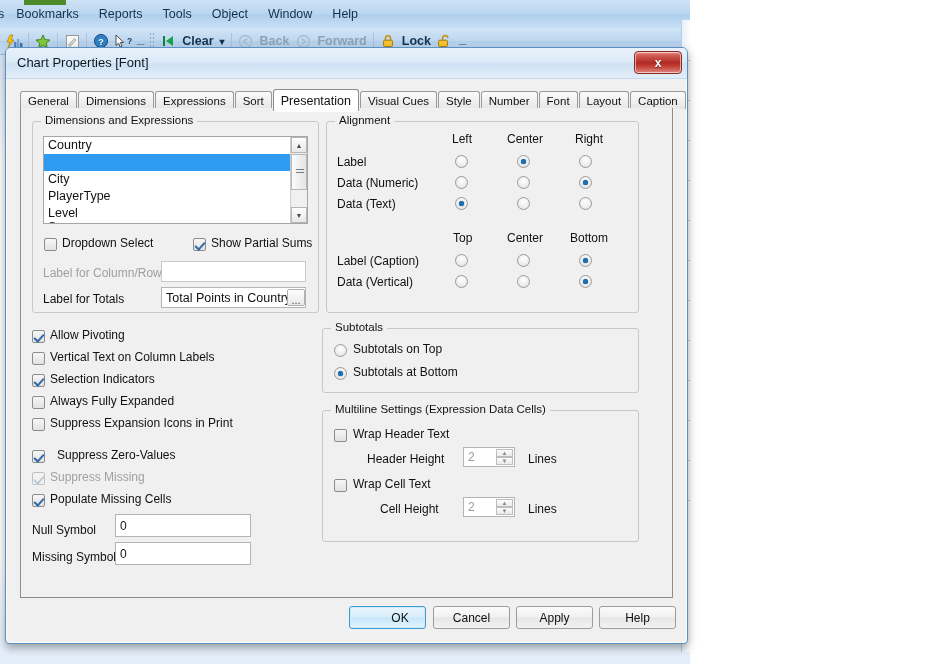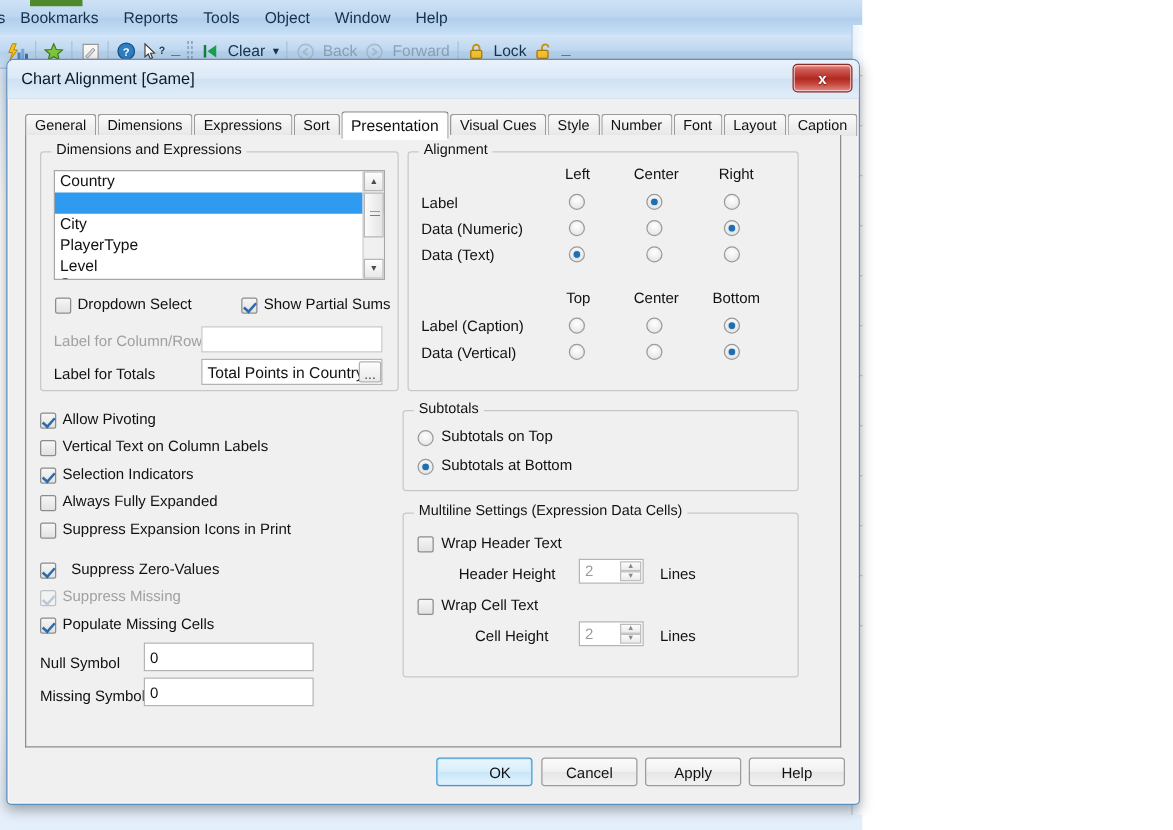--- a/index.html
+++ b/index.html
@@ -22,22 +22,22 @@
   .toolbar{
     position:absolute;left:0;top:28px;width:690px;height:26px;
     background:linear-gradient(to bottom,#d3e5f7 0%,#bdd6ef 50%,#b2cfea 52%,#cfe3f7 100%);
     border-bottom:1px solid #9dbbd8;display:flex;align-items:center;
   }
   .tb-ico{width:22px;height:22px;display:flex;align-items:center;justify-content:center;font-size:13px;line-height:1;}
   .tb-sep{width:1px;height:17px;background:#a8c2da;margin:0 3px;}
   .tb-dots{width:6px;height:18px;margin:0 2px;
      background-image:radial-gradient(#8ba9c4 40%,transparent 42%);
      background-size:3px 4px;}
-  .tb-text{font-size:12.5px;color:#17324f;font-weight:normal;padding:0 3px;white-space:nowrap;}
-  .tb-text.dim{color:#8ba2b8;font-weight:normal;text-align:center;}
+  .tb-text{font-size:12.5px;color:#17324f;font-weight:bold;padding:0 3px;white-space:nowrap;}
+  .tb-text.dim{color:#8ba2b8;font-weight:bold;text-align:center;}
   .tb-min{font-size:13px;color:#2a4a68;padding:0 3px 6px 3px;font-weight:bold;}
   .bg-fill{position:absolute;left:0;top:54px;width:690px;height:610px;
      background:linear-gradient(to bottom,#dbe9f8 0%,#eaf2fb 6%,#ffffff 18%,#ffffff 82%,#e3eefb 100%);}
   .bg-chart-ghost{position:absolute;left:150px;top:56px;width:470px;height:40px;opacity:.45;}
   .bg-chart-ghost span{position:absolute;bottom:0;width:7px;background:#8fb8d8;border-radius:1px;}
   .right-strip{position:absolute;left:681px;top:20px;width:9px;height:632px;
      background:linear-gradient(to right,#e8f0f9,#ffffff);border-left:1px solid #b9cee2;}
   .right-strip i{position:absolute;left:0;width:9px;height:1px;background:#c2d4e4;}
 
   
@@ -274,21 +274,21 @@
     <i style="top:360px"></i>
       <i style="top:400px"></i>
       <i style="top:440px"></i>
       <i style="top:480px"></i>
   </div>
 </div>
 
 <div id="dialog">
 
   <div class="titlebar">
-    <div class="title-text">Chart Alignment [Game]</div>
+    <div class="title-text">Chart Properties [Font]</div>
     <div class="close-btn">x</div>
   </div>
 
   <div class="dlg-body">
 
     <div class="tabstrip">
       <div class="tab">General</div>
       <div class="tab">Dimensions</div>
       <div class="tab">Expressions</div>
       <div class="tab">Sort</div>

